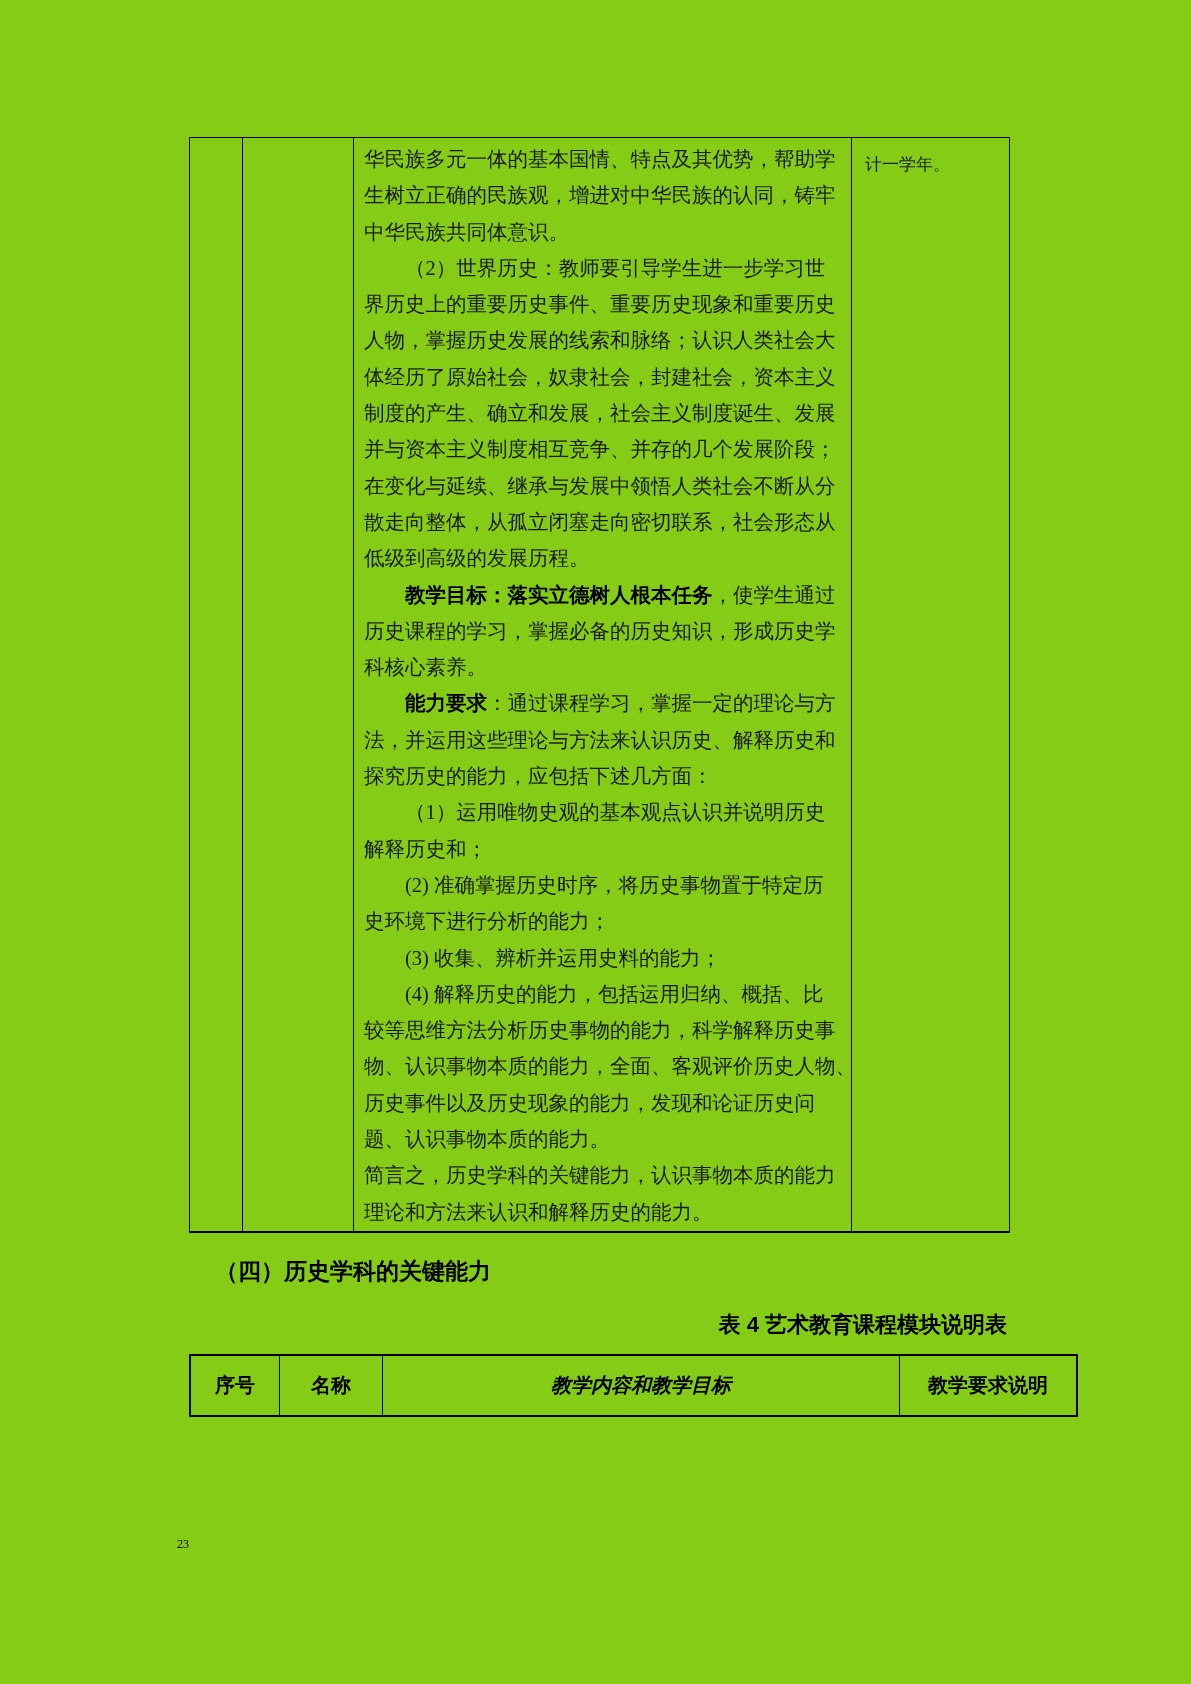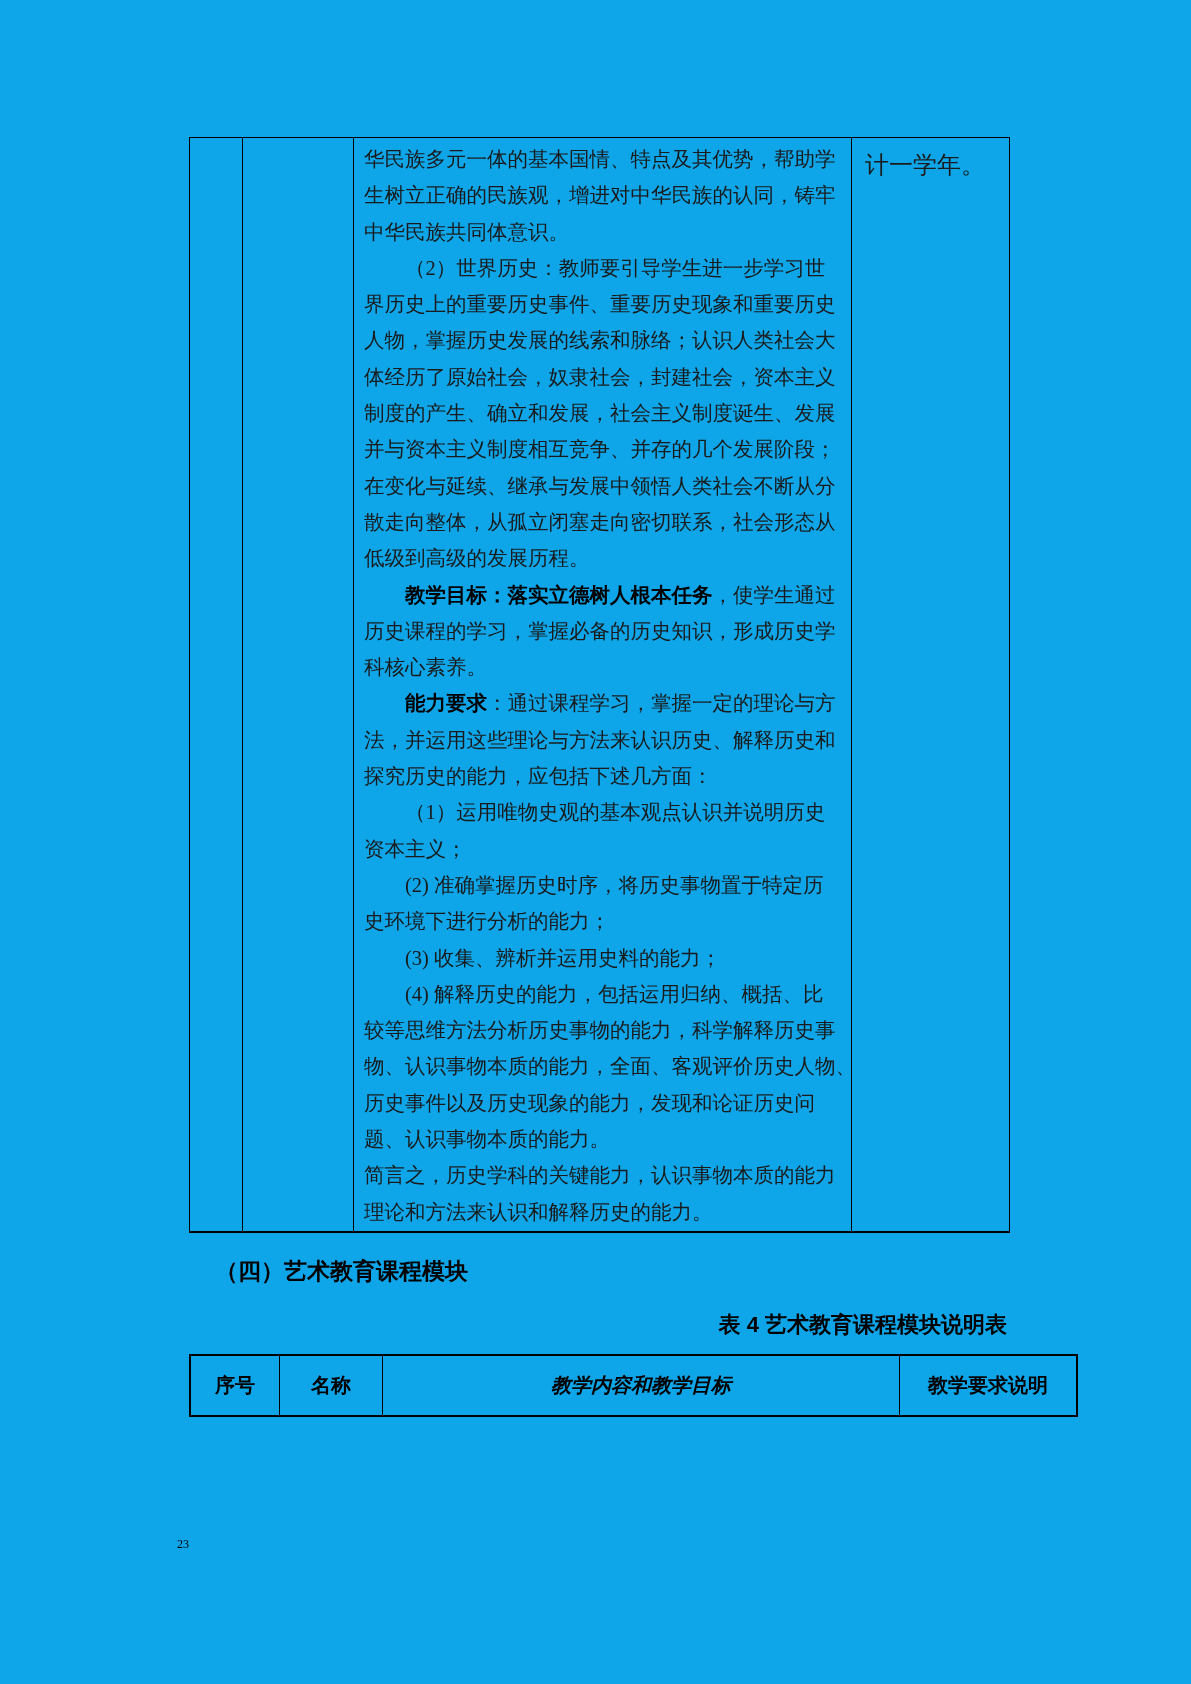--- a/index.html
+++ b/index.html
@@ -3,21 +3,21 @@
 <meta charset="utf-8">
 <style>
   html,body{margin:0;padding:0;}
   body{
     width:1191px;height:1684px;
     background:#ffffff;
     position:relative;
     font-family:"Liberation Serif", serif;
     color:#1a1a1a;
   }
-  .page{position:absolute;left:0;top:0;width:1191px;height:1684px;background:#0ea5e9;}
+  .page{position:absolute;left:0;top:0;width:1191px;height:1684px;background:#84cc16;}
 
   
   table.t1{
     position:absolute;left:189px;top:137px;
     border-collapse:collapse;table-layout:fixed;
     width:818px;
     border:1.5px solid #000;
     border-bottom-width:2.5px;
   }
   table.t1 td{
@@ -39,21 +39,21 @@
   }
   .ln{white-space:nowrap;}
   .ln.ind{text-indent:2em;}
   .ln b{
     font-weight:bold;
     color:#000;
     font-family:Liberation Sans, sans-serif;
   }
   .req-inner{
     padding:9px 4px 0 13px;
-    font-size:24px;
+    font-size:17px;
     line-height:36px;
   }
 
   
   .heading{
     position:absolute;left:215px;top:1256px;
     font-family:"Liberation Sans", sans-serif;
     font-weight:bold;
     font-size:23px;
     color:#000;
@@ -124,41 +124,41 @@
               <div class="ln"><span>在变化与延续、继承与发展中领悟人类社会不断从分</span></div>
               <div class="ln"><span>散走向整体，从孤立闭塞走向密切联系，社会形态从</span></div>
               <div class="ln"><span>低级到高级的发展历程。</span></div>
               <div class="ln ind"><b>教学目标：落实立德树人根本任务</b><span>，使学生通过</span></div>
               <div class="ln"><span>历史课程的学习，掌握必备的历史知识，形成历史学</span></div>
               <div class="ln"><span>科核心素养。</span></div>
               <div class="ln ind"><b>能力要求</b><span>：通过课程学习，掌握一定的理论与方</span></div>
               <div class="ln"><span>法，并运用这些理论与方法来认识历史、解释历史和</span></div>
               <div class="ln"><span>探究历史的能力，应包括下述几方面：</span></div>
               <div class="ln ind"><span>（1）运用唯物史观的基本观点认识并说明历史</span></div>
-              <div class="ln"><span>资本主义；</span></div>
+              <div class="ln"><span>解释历史和；</span></div>
               <div class="ln ind"><span>(2) 准确掌握历史时序，将历史事物置于特定历</span></div>
               <div class="ln"><span>史环境下进行分析的能力；</span></div>
               <div class="ln ind"><span>(3) 收集、辨析并运用史料的能力；</span></div>
               <div class="ln ind"><span>(4) 解释历史的能力，包括运用归纳、概括、比</span></div>
               <div class="ln"><span>较等思维方法分析历史事物的能力，科学解释历史事</span></div>
               <div class="ln"><span>物、认识事物本质的能力，全面、客观评价历史人物、</span></div>
               <div class="ln"><span>历史事件以及历史现象的能力，发现和论证历史问</span></div>
               <div class="ln"><span>题、认识事物本质的能力。</span></div>
               <div class="ln"><span>简言之，历史学科的关键能力，认识事物本质的能力</span></div>
               <div class="ln"><span>理论和方法来认识和解释历史的能力。</span></div>
             </div>
       </td>
       <td class="c-req">
         <div class="req-inner">计一学年。</div>
       </td>
     </tr>
   </tbody>
     </table>
 
-  <div class="heading">（四）艺术教育课程模块</div>
+  <div class="heading">（四）历史学科的关键能力</div>
 
   <div class="caption">表 4 艺术教育课程模块说明表</div>
 
   <table class="t2">
     <tbody>
         <tr>
       <th class="h-seq">序号</th>
       <th class="h-name">名称</th>
       <th class="h-content">教学内容和教学目标</th>
       <th class="h-req">教学要求说明</th>

